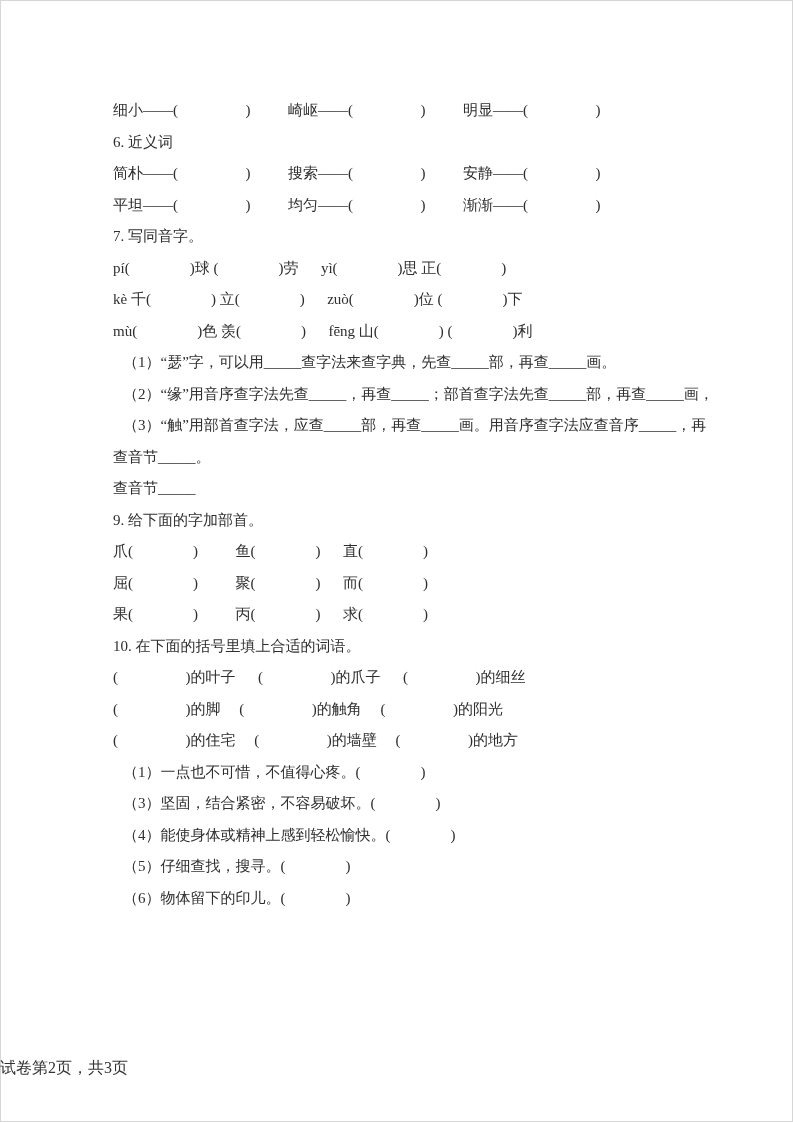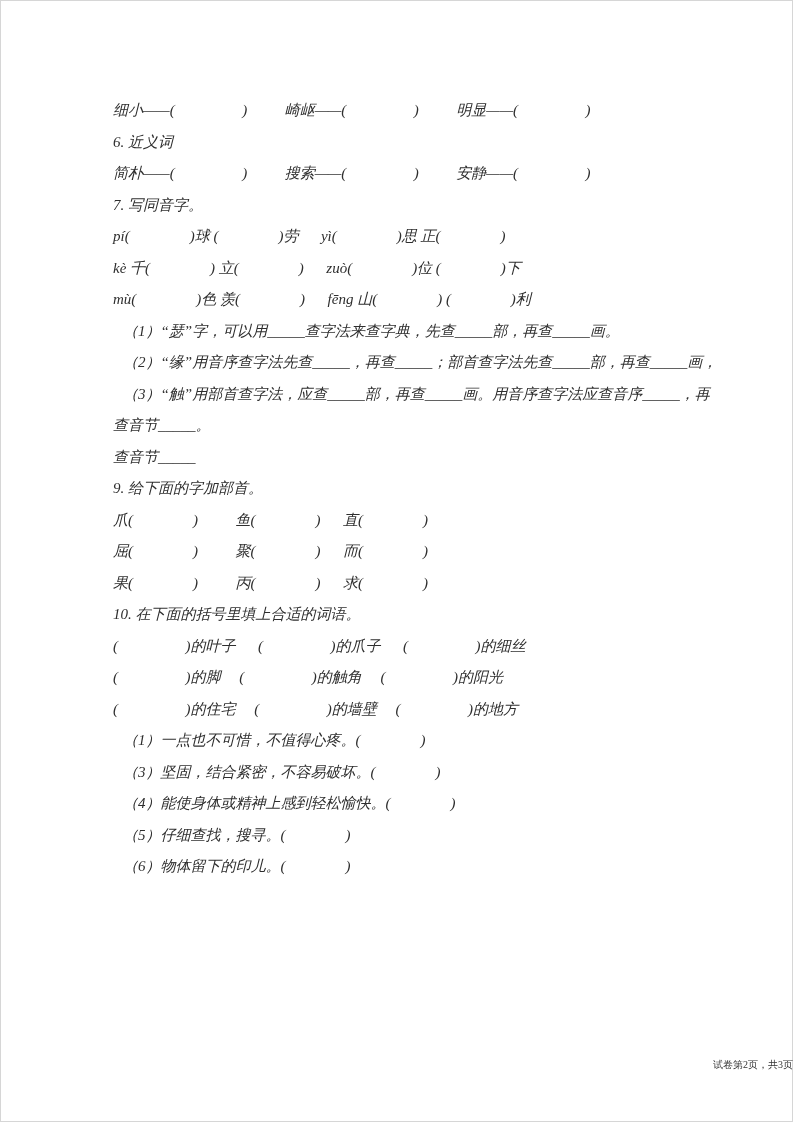--- a/index.html
+++ b/index.html
@@ -23,44 +23,44 @@
     top: 95px;
     left: 113px;
     right: 30px;
   }
   .line {
     white-space: pre;
     height: 31.5px;
     line-height: 31.5px;
     font-size: 15px;
     overflow: visible;
-    font-style: italic;
   }
   .indent { padding-left: 10px; }
   .footer {
     position: absolute;
     top: 1058px;
     left: 0;
     width: 100%;
-    text-align: right;
-    font-size: 10px;
+    text-align: left;
+    font-size: 16px;
     color: #333333;
   }
 </style>
 </head>
 <body>
 
 <div class="page-border"></div>
 
 <main class="content">
 
   <div class="line">细小——(                  )          崎岖——(                  )          明显——(                  )</div>
 
   <div class="line">6. 近义词</div>
   <div class="line">简朴——(                  )          搜索——(                  )          安静——(                  )</div>
+  <div class="line">平坦——(                  )          均匀——(                  )          渐渐——(                  )</div>
 
   <div class="line">7. 写同音字。</div>
   <div class="line">pí(                )球 (                )劳      yì(                )思 正(                )</div>
   <div class="line">kè 千(                ) 立(                )      zuò(                )位 (                )下</div>
   <div class="line">mù(                )色 羡(                )      fēng 山(                ) (                )利</div>
 
   <div class="line indent">（1）“瑟”字，可以用_____查字法来查字典，先查_____部，再查_____画。</div>
   <div class="line indent">（2）“缘”用音序查字法先查_____，再查_____；部首查字法先查_____部，再查_____画，</div>
   <div class="line indent">（3）“触”用部首查字法，应查_____部，再查_____画。用音序查字法应查音序_____，再</div>
   <div class="line">查音节_____。</div>

